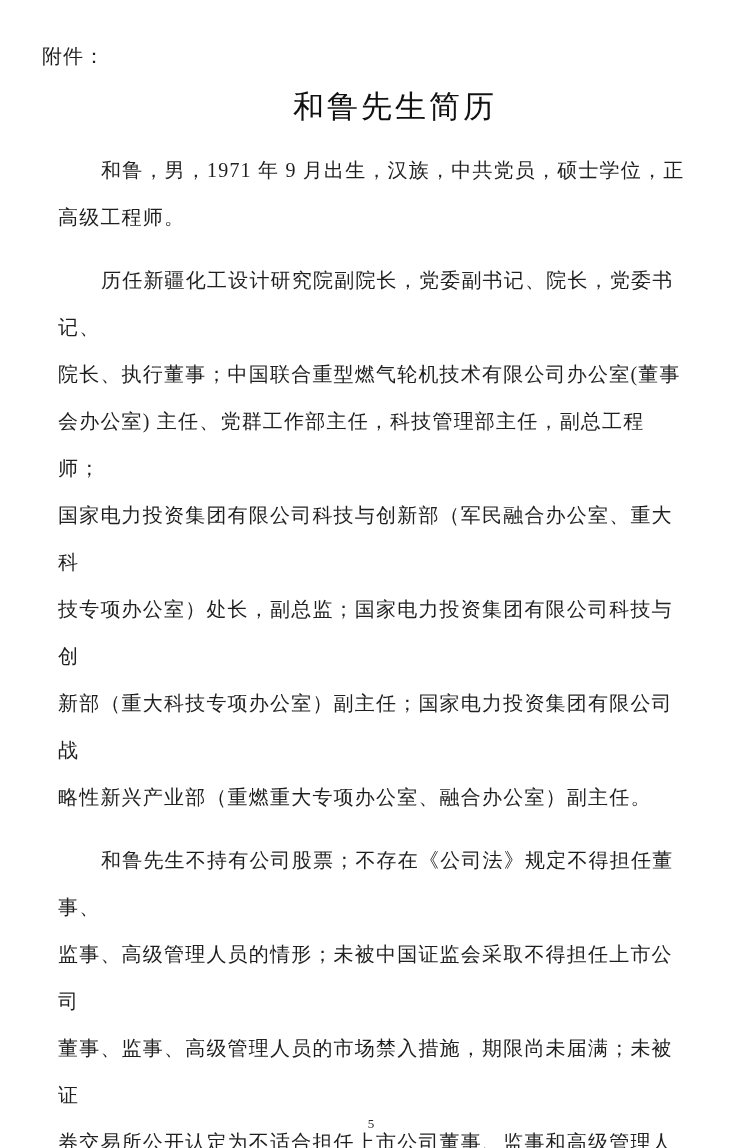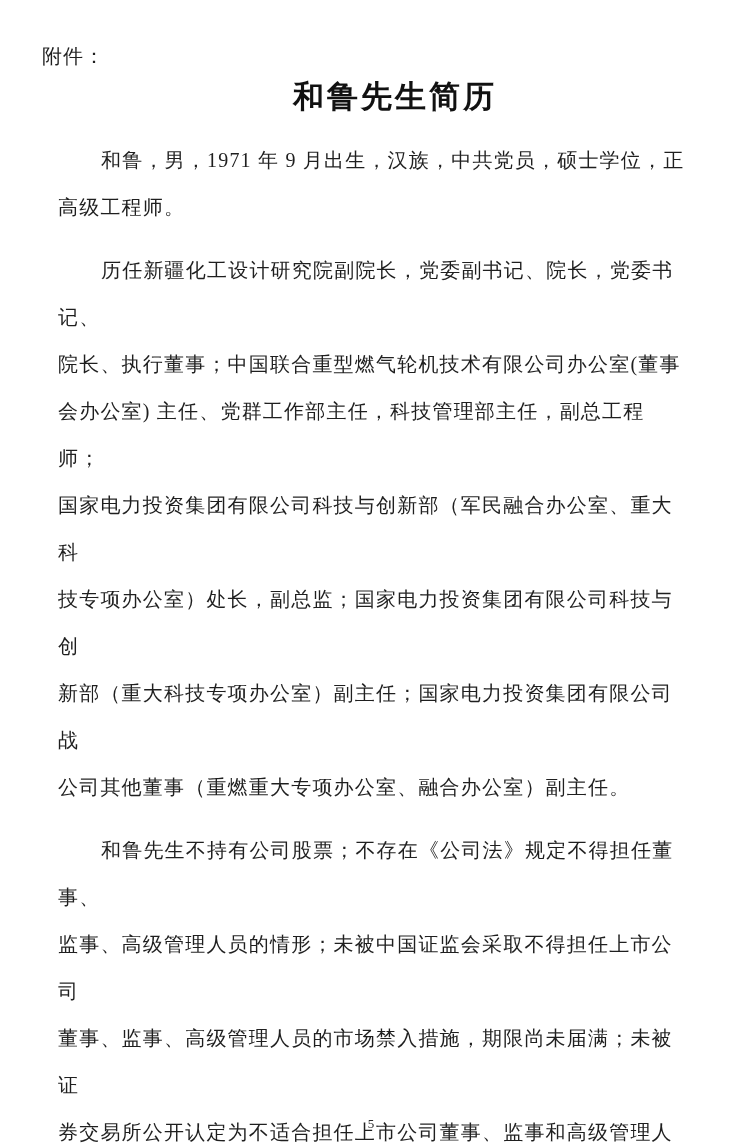--- a/index.html
+++ b/index.html
@@ -17,23 +17,23 @@
   }
   .page {
     padding: 44px 40px 0 42px;
   }
   .attachment-label {
     font-size: 20px;
     line-height: 24px;
     letter-spacing: 1px;
   }
   .doc-title {
-    margin-top: 10px;
+    margin-top: 20px;
     font-size: 31px;
-    font-weight: bold;
+    font-weight: normal;
     line-height: 38px;
     text-align: center;
     letter-spacing: 3px;
     text-indent: 46px; 
     color: #111111;
     white-space: nowrap;
   }
   .paragraphs {
     margin-top: 14px;
   }
@@ -71,21 +71,21 @@
 
   <div class="paragraphs">
     <p class="para">和鲁，男，1971 年 9 月出生，汉族，中共党员，硕士学位，正
 高级工程师。</p>
     <p class="para">历任新疆化工设计研究院副院长，党委副书记、院长，党委书记、
 院长、执行董事；中国联合重型燃气轮机技术有限公司办公室(董事
 会办公室) 主任、党群工作部主任，科技管理部主任，副总工程师；
 国家电力投资集团有限公司科技与创新部（军民融合办公室、重大科
 技专项办公室）处长，副总监；国家电力投资集团有限公司科技与创
 新部（重大科技专项办公室）副主任；国家电力投资集团有限公司战
-公司其他董事（重燃重大专项办公室、融合办公室）副主任。</p>
+略性新兴产业部（重燃重大专项办公室、融合办公室）副主任。</p>
     <p class="para gap-before">和鲁先生不持有公司股票；不存在《公司法》规定不得担任董事、
 监事、高级管理人员的情形；未被中国证监会采取不得担任上市公司
 董事、监事、高级管理人员的市场禁入措施，期限尚未届满；未被证
 券交易所公开认定为不适合担任上市公司董事、监事和高级管理人员，
 期限尚未届满；最近三十六个月内未受到中国证监会行政处罚；最近
 三十六个月内未受到证券交易所公开谴责或者三次以上通报批评；不
 存在因涉嫌犯罪被司法机关立案侦查或者涉嫌违法违规被中国证监
 会立案调查，尚未有明确结论意见的情形；未被中国证监会在证券期
 货市场违法失信信息公开查询平台公示或者被人民法院纳入失信被
 执行人名单；与控股股东、实际控制人及其他持有公司 5%以上股份

